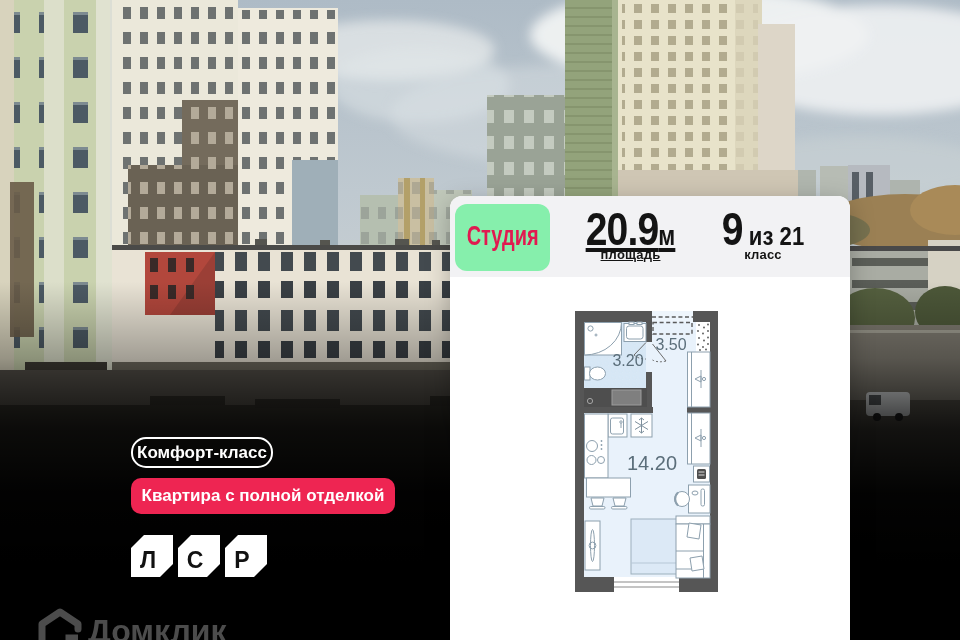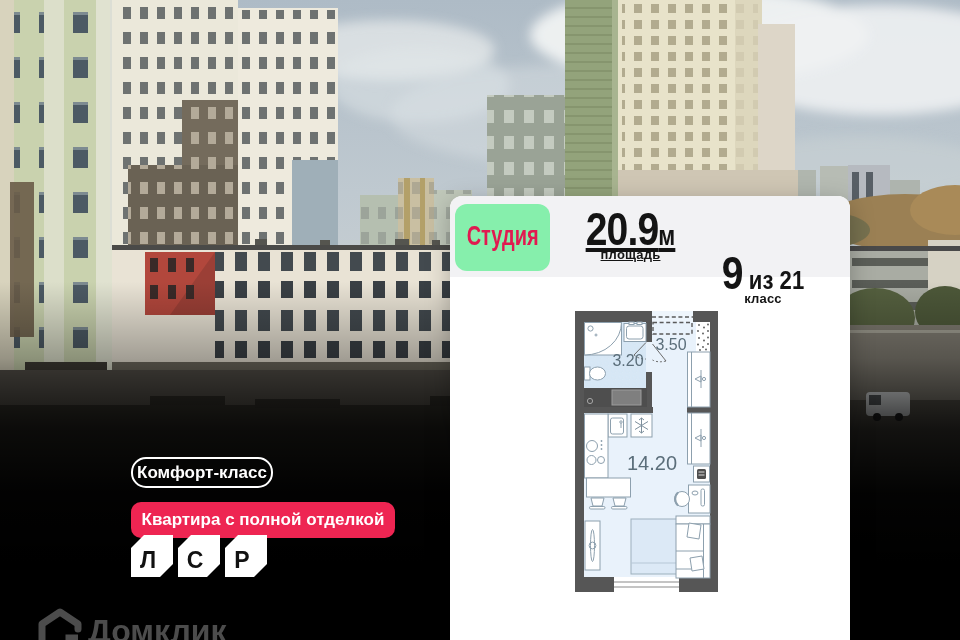--- a/index.html
+++ b/index.html
@@ -7,30 +7,30 @@
     font-family:"Liberation Sans",sans-serif;background:linear-gradient(180deg,#aebbc6 0%,#bfc9d0 30%,#cbd1d3 55%,#d8dad6 75%);}
   #photo{position:absolute;left:0;top:0;}
   #shade{position:absolute;left:0;top:0;width:960px;height:640px;
     background:linear-gradient(180deg,rgba(0,0,0,0) 0%,rgba(0,0,0,0) 44%,rgba(0,0,0,0.30) 56%,rgba(0,0,0,0.78) 67%,rgba(0,0,0,0.96) 77%,#000 88%);}
   .card{position:absolute;left:450px;top:196px;width:400px;height:444px;background:#fff;border-radius:12px 12px 0 0;box-shadow:0 6px 24px rgba(0,0,0,0.25);}
   .hdr{position:absolute;left:0;top:0;width:400px;height:81px;background:#f2f2f4;border-radius:12px 12px 0 0;}
   .badge{position:absolute;left:5px;top:8px;width:95px;height:65px;background:#86efac;border-radius:12px;
     display:flex;align-items:center;justify-content:center;font-size:27px;font-weight:bold;color:#e11950;padding-bottom:2px;}
   .badge span{transform:scaleX(0.74);}
   .col1{position:absolute;left:110px;top:13px;width:141px;text-align:center;color:#141414;text-decoration:underline;}
-  .col2{position:absolute;left:243px;top:13px;width:140px;text-align:center;color:#141414;margin-top:44px;}
+  .col2{position:absolute;left:243px;top:13px;width:140px;text-align:center;color:#141414;}
   .bignum{font-size:46px;font-weight:bold;line-height:40px;letter-spacing:-1px;transform:scaleX(0.85);}
   .unit{font-size:27px;letter-spacing:0;}
   .sub{font-size:13px;font-weight:bold;margin-top:-8px;line-height:14px;letter-spacing:0.2px;}
   .ruchyi{position:absolute;left:130px;top:324px;font-size:40px;font-weight:bold;color:#fff;letter-spacing:0px;}
   .pill{position:absolute;top:437px;height:27px;border:2px solid #fff;border-radius:15px;color:#fff;
-    font-size:17px;font-weight:bold;display:flex;align-items:center;justify-content:center;background:rgba(0,0,0,0.15);margin-top:20px;}
+    font-size:17px;font-weight:bold;display:flex;align-items:center;justify-content:center;background:rgba(0,0,0,0.15);}
   .pill1{left:131px;width:138px;}
   .pill2{left:281px;width:111px;}
-  .redbtn{position:absolute;left:131px;top:502px;width:264px;height:36px;background:#ee2552;border-radius:10px;color:#fff;
+  .redbtn{position:absolute;left:131px;top:478px;width:264px;height:36px;background:#ee2552;border-radius:10px;color:#fff;
     font-size:17px;font-weight:bold;display:flex;align-items:center;justify-content:center;}
   #lsr{position:absolute;left:131px;top:535px;}
   #domclick{position:absolute;left:38px;top:608px;color:#4c4c4c;}
   #plan{position:absolute;left:575px;top:311px;}
 </style>
 </head>
 <body>
 <div id="stage">
 
 <svg id="photo" width="960" height="640" viewBox="0 0 960 640">

